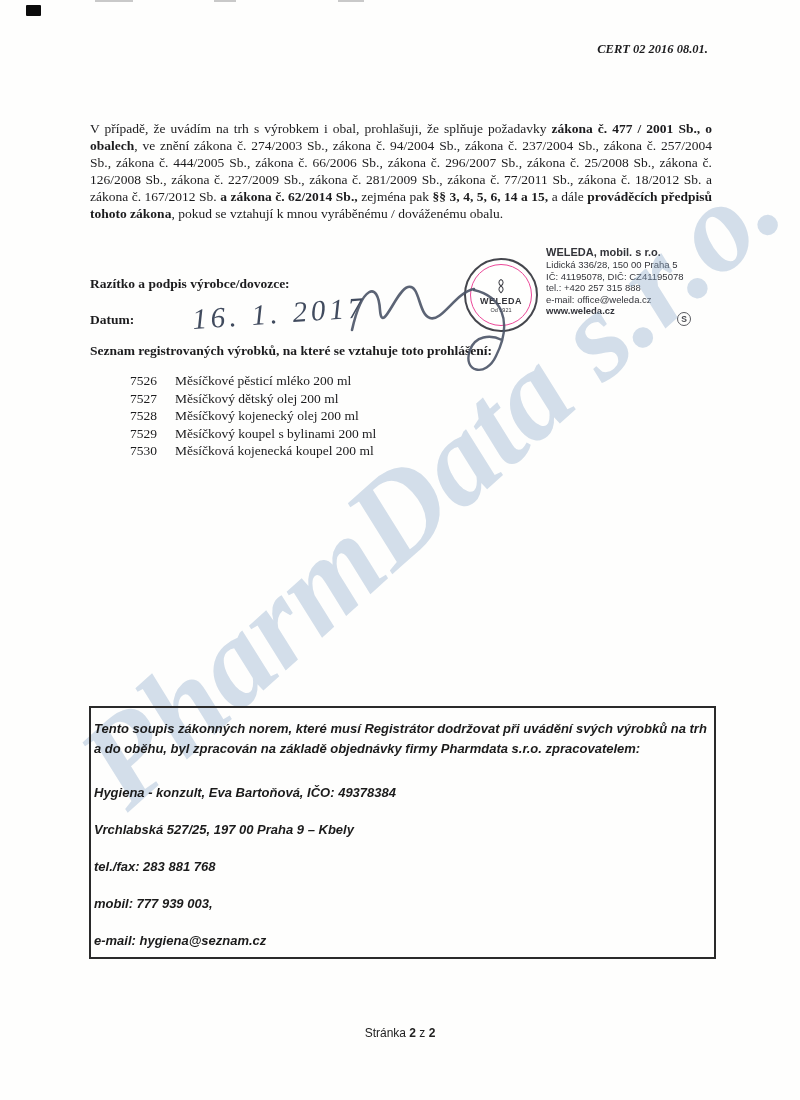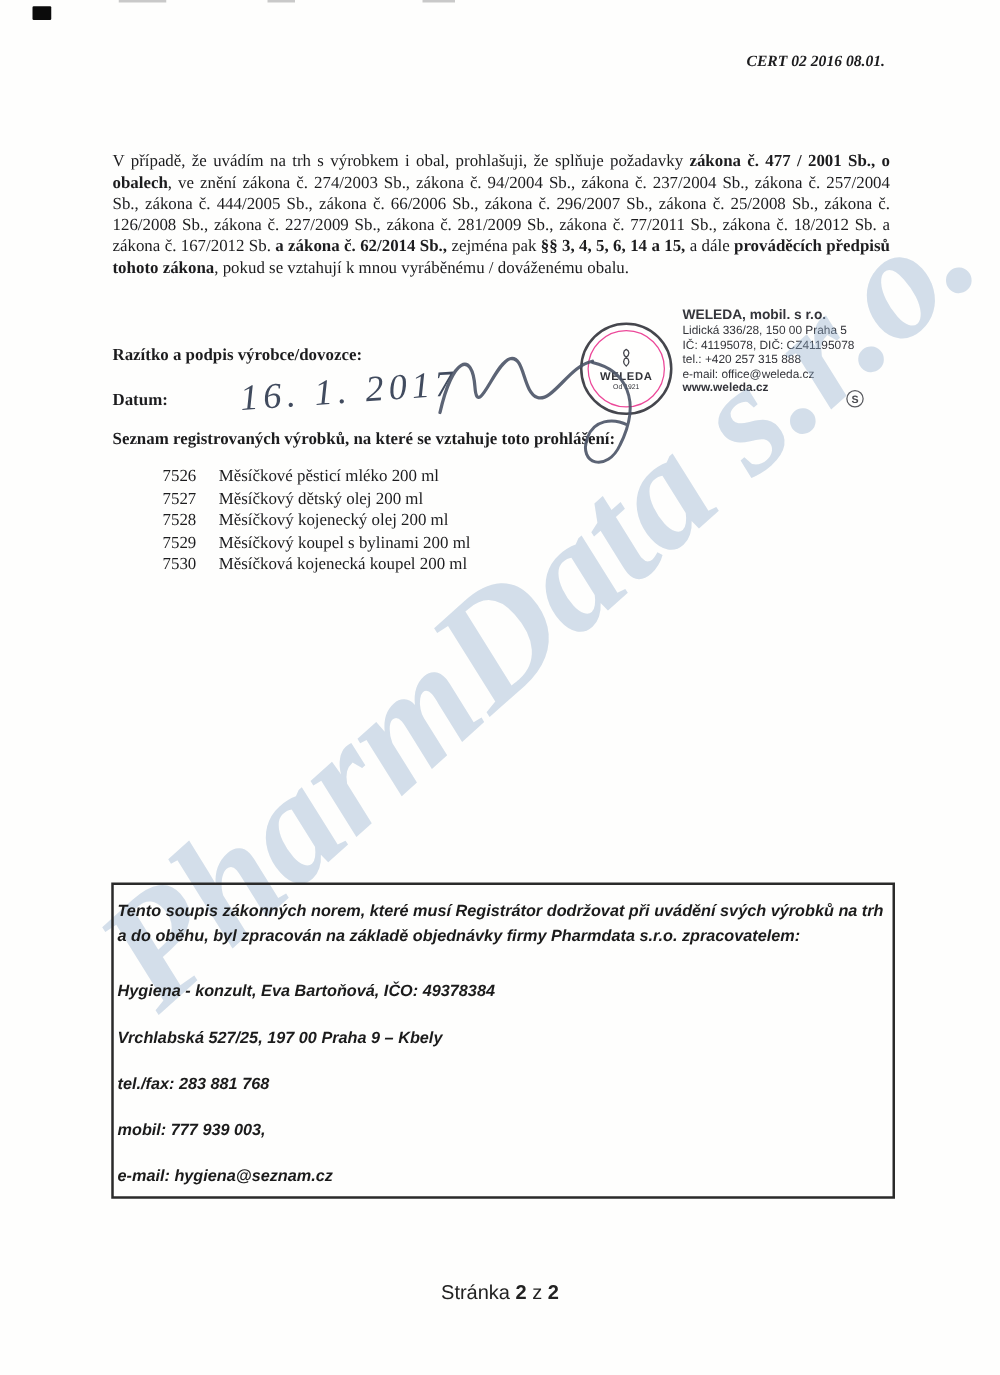--- a/index.html
+++ b/index.html
@@ -85,21 +85,21 @@
     font-family:"Liberation Sans", sans-serif;
     font-style:italic; font-weight:bold; font-size:13px; color:#1b1b1b;
     padding:11px 3px;
   }
   .box-intro { line-height:20px; }
   .box-line { margin-top:22px; }
   .box-line.first { margin-top:26px; }
 
   .footer {
     position:absolute; left:0; right:0; top:1026px;
-    text-align:center; font-family:"Liberation Sans", sans-serif; font-size:16px; color:#222;
+    text-align:center; font-family:"Liberation Sans", sans-serif; font-size:12px; color:#222;
   }
 </style>
 </head>
 <body>
 
 <div class="page">
 
   <div class="corner-mark"></div>
   <div class="edge-mark m1"></div>
   <div class="edge-mark m2"></div>

